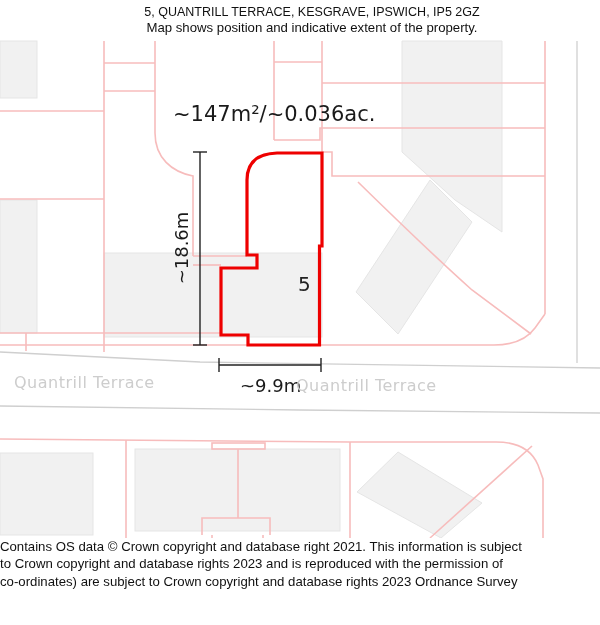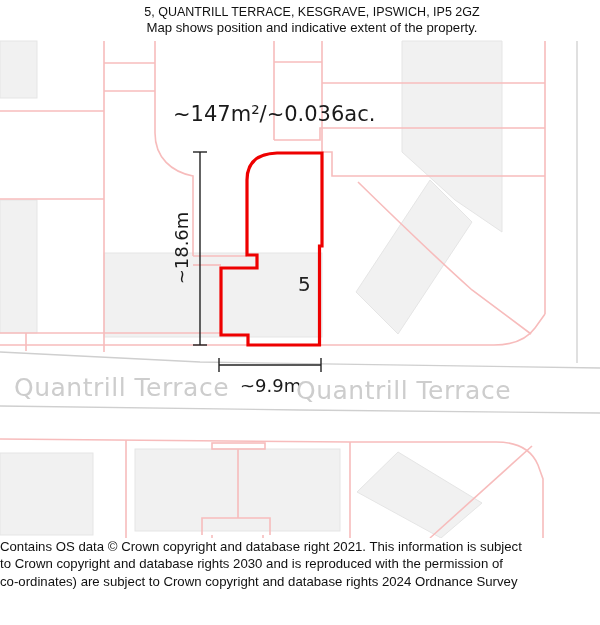--- a/index.html
+++ b/index.html
@@ -27,21 +27,21 @@
   .bld{fill:var(--building-fill);stroke:var(--building-stroke);stroke-width:1;}
   .pk{fill:none;stroke:var(--parcel-line);stroke-width:1.6;}
   .rd{fill:none;stroke:var(--road-edge);stroke-width:1.3;}
   .dim{fill:none;stroke:var(--dimension-color);stroke-width:1.4;}
   .prop{fill:none;stroke:var(--property-outline);stroke-width:3.2;stroke-linejoin:miter;}
   .lbl{position:absolute;white-space:nowrap;}
   .area-lbl{left:173px;top:102px;font-size:21px;color:#1a1a1a;}
   .plot-lbl{left:298px;top:272px;font-size:20px;color:#222222;}
   .hdim-lbl{left:181px;top:248px;font-size:18px;color:#1a1a1a;transform:translate(-50%,-50%) rotate(-90deg);}
   .wdim-lbl{left:240px;top:375px;font-size:18px;color:#1a1a1a;}
-  .street{font-size:25px;color:var(--street-text);letter-spacing:0.5px;}
+  .street{font-size:16px;color:var(--street-text);letter-spacing:0.5px;}
   .street.l{left:14px;top:373px;}
   .street.r{left:296px;top:376px;}
   
   .ftr{position:absolute;left:0;top:538px;width:600px;height:87px;background:#ffffff;z-index:5;
        font-family:"Liberation Sans",sans-serif;font-size:13.2px;line-height:17.3px;color:var(--text-color);}
   .ftr .fl{white-space:nowrap;}
 </style>
 </head>
 <body>
 
@@ -116,17 +116,17 @@
     <div class="lbl area-lbl">~147m²/~0.036ac.</div>
     <div class="lbl plot-lbl">5</div>
     <div class="lbl hdim-lbl">~18.6m</div>
     <div class="lbl wdim-lbl">~9.9m</div>
     <div class="lbl street l">Quantrill Terrace</div>
     <div class="lbl street r">Quantrill Terrace</div>
   </div>
 
   <div class="ftr">
     <div class="fl">Contains OS data © Crown copyright and database right 2021. This information is subject</div>
-    <div class="fl">to Crown copyright and database rights 2030 and is reproduced with the permission of</div>
-    <div class="fl">co-ordinates) are subject to Crown copyright and database rights 2024 Ordnance Survey</div>
+    <div class="fl">to Crown copyright and database rights 2023 and is reproduced with the permission of</div>
+    <div class="fl">co-ordinates) are subject to Crown copyright and database rights 2023 Ordnance Survey</div>
   </div>
 
 </div>
 
 </body></html>

